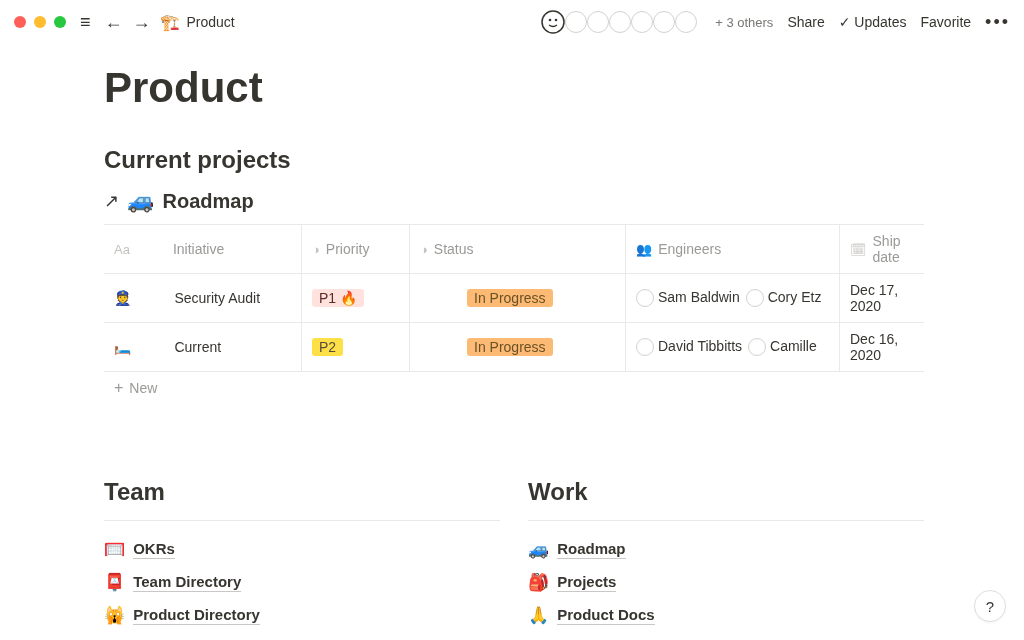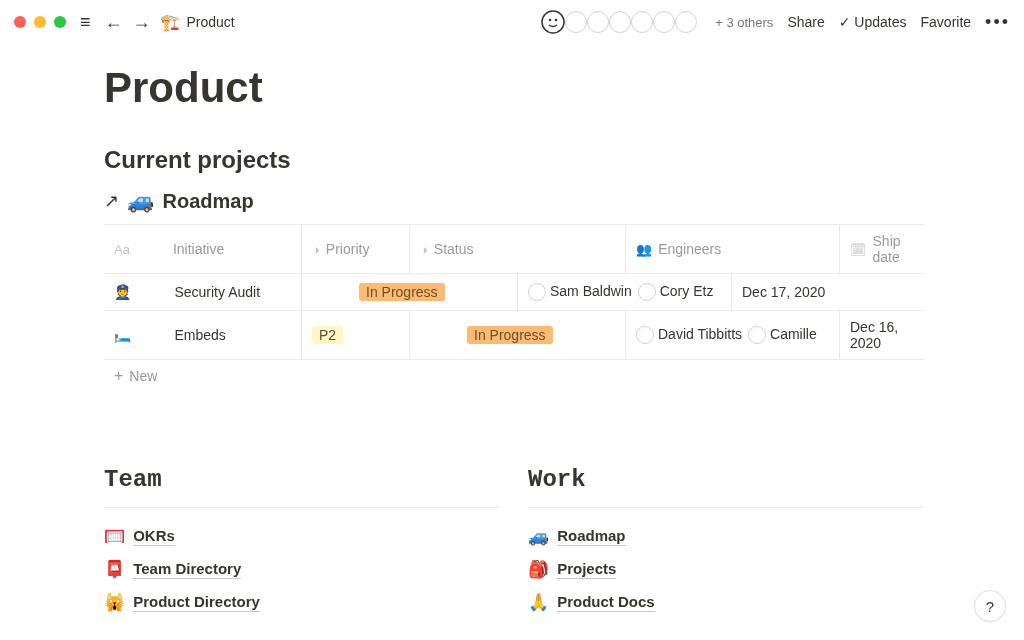--- a/index.html
+++ b/index.html
@@ -79,35 +79,34 @@
   .col-initiative{width:198px;gap:43px;}
   .col-priority{width:108px;}
   .col-status{width:216px;}
   .col-engineers{width:214px; overflow:hidden;}
   .col-shipdate{flex:1;}
   .hdr-icon{ color:#c4c3c0; font-size:13px; display:inline-flex; }
   .tag {
     display:inline-block; padding:1px 7px; border-radius:3px; font-size:14px;
   }
   .tag.p1{background:#ffe2dd; color:#5b2b25;}
-  .tag.p2{background:#fef9c3; color:#5b4a3c;}
+  .tag.p2{background:#fde047; color:#5b4a3c;}
   .tag.inprog{background:#fdba74; color:#6b5225;margin-left:47px;}
   .eng { display:flex; align-items:flex-start; gap:4px; white-space:nowrap;}
   .db-new { color:#9b9a97; padding:8px 10px; font-size:14px; cursor:pointer; display:flex; align-items:center; gap:6px;}
   .db-new .plus{font-size:16px; line-height:1;}
 
   
   .cols { display:flex; margin-top:74px; gap:28px;}
   .col { flex:1; }
   .col-title {
     font-size:24px; font-weight:700;
     border-bottom:1px solid #e9e9e7;
     padding-bottom:14px;
     margin-bottom:12px;
-    font-family:Liberation Mono, monospace;
   }
   .link-row {
     display:flex; align-items:center; gap:8px;
     font-size:15px; font-weight:600;
     padding:6px 0;
     cursor:pointer;
   }
   .link-row .emoji{font-size:17px;}
   .link-row .label{ border-bottom:1px solid #c9c8c6; padding-bottom:1px;}
 
@@ -198,20 +197,23 @@
         <span class="hdr-icon">🗓</span>
         <span>Ship date</span>
       </div>
     </div>
 
     <div class="db-row">
       <div class="db-cell col-initiative">
         <span>👮</span>
         <span>Security Audit</span>
       </div>
+      <div class="db-cell col-priority">
+        <span class="tag p1">P1 🔥</span>
+      </div>
       <div class="db-cell col-status">
         <span class="tag inprog">In Progress</span>
       </div>
       <div class="db-cell col-engineers">
         <span class="eng">
             <span class="face" style="width:18px;height:18px;"></span>
             <span>Sam Baldwin</span>
           </span>
         <span class="eng">
             <span class="face" style="width:18px;height:18px;"></span>
@@ -219,21 +221,21 @@
           </span>
       </div>
       <div class="db-cell col-shipdate">
         <span>Dec 17, 2020</span>
       </div>
     </div>
 
     <div class="db-row">
       <div class="db-cell col-initiative">
         <span>🛏️</span>
-        <span>Embeds</span>
+        <span>Current</span>
       </div>
       <div class="db-cell col-priority">
         <span class="tag p2">P2</span>
       </div>
       <div class="db-cell col-status">
         <span class="tag inprog">In Progress</span>
       </div>
       <div class="db-cell col-engineers">
         <span class="eng">
             <span class="face" style="width:18px;height:18px;"></span>

